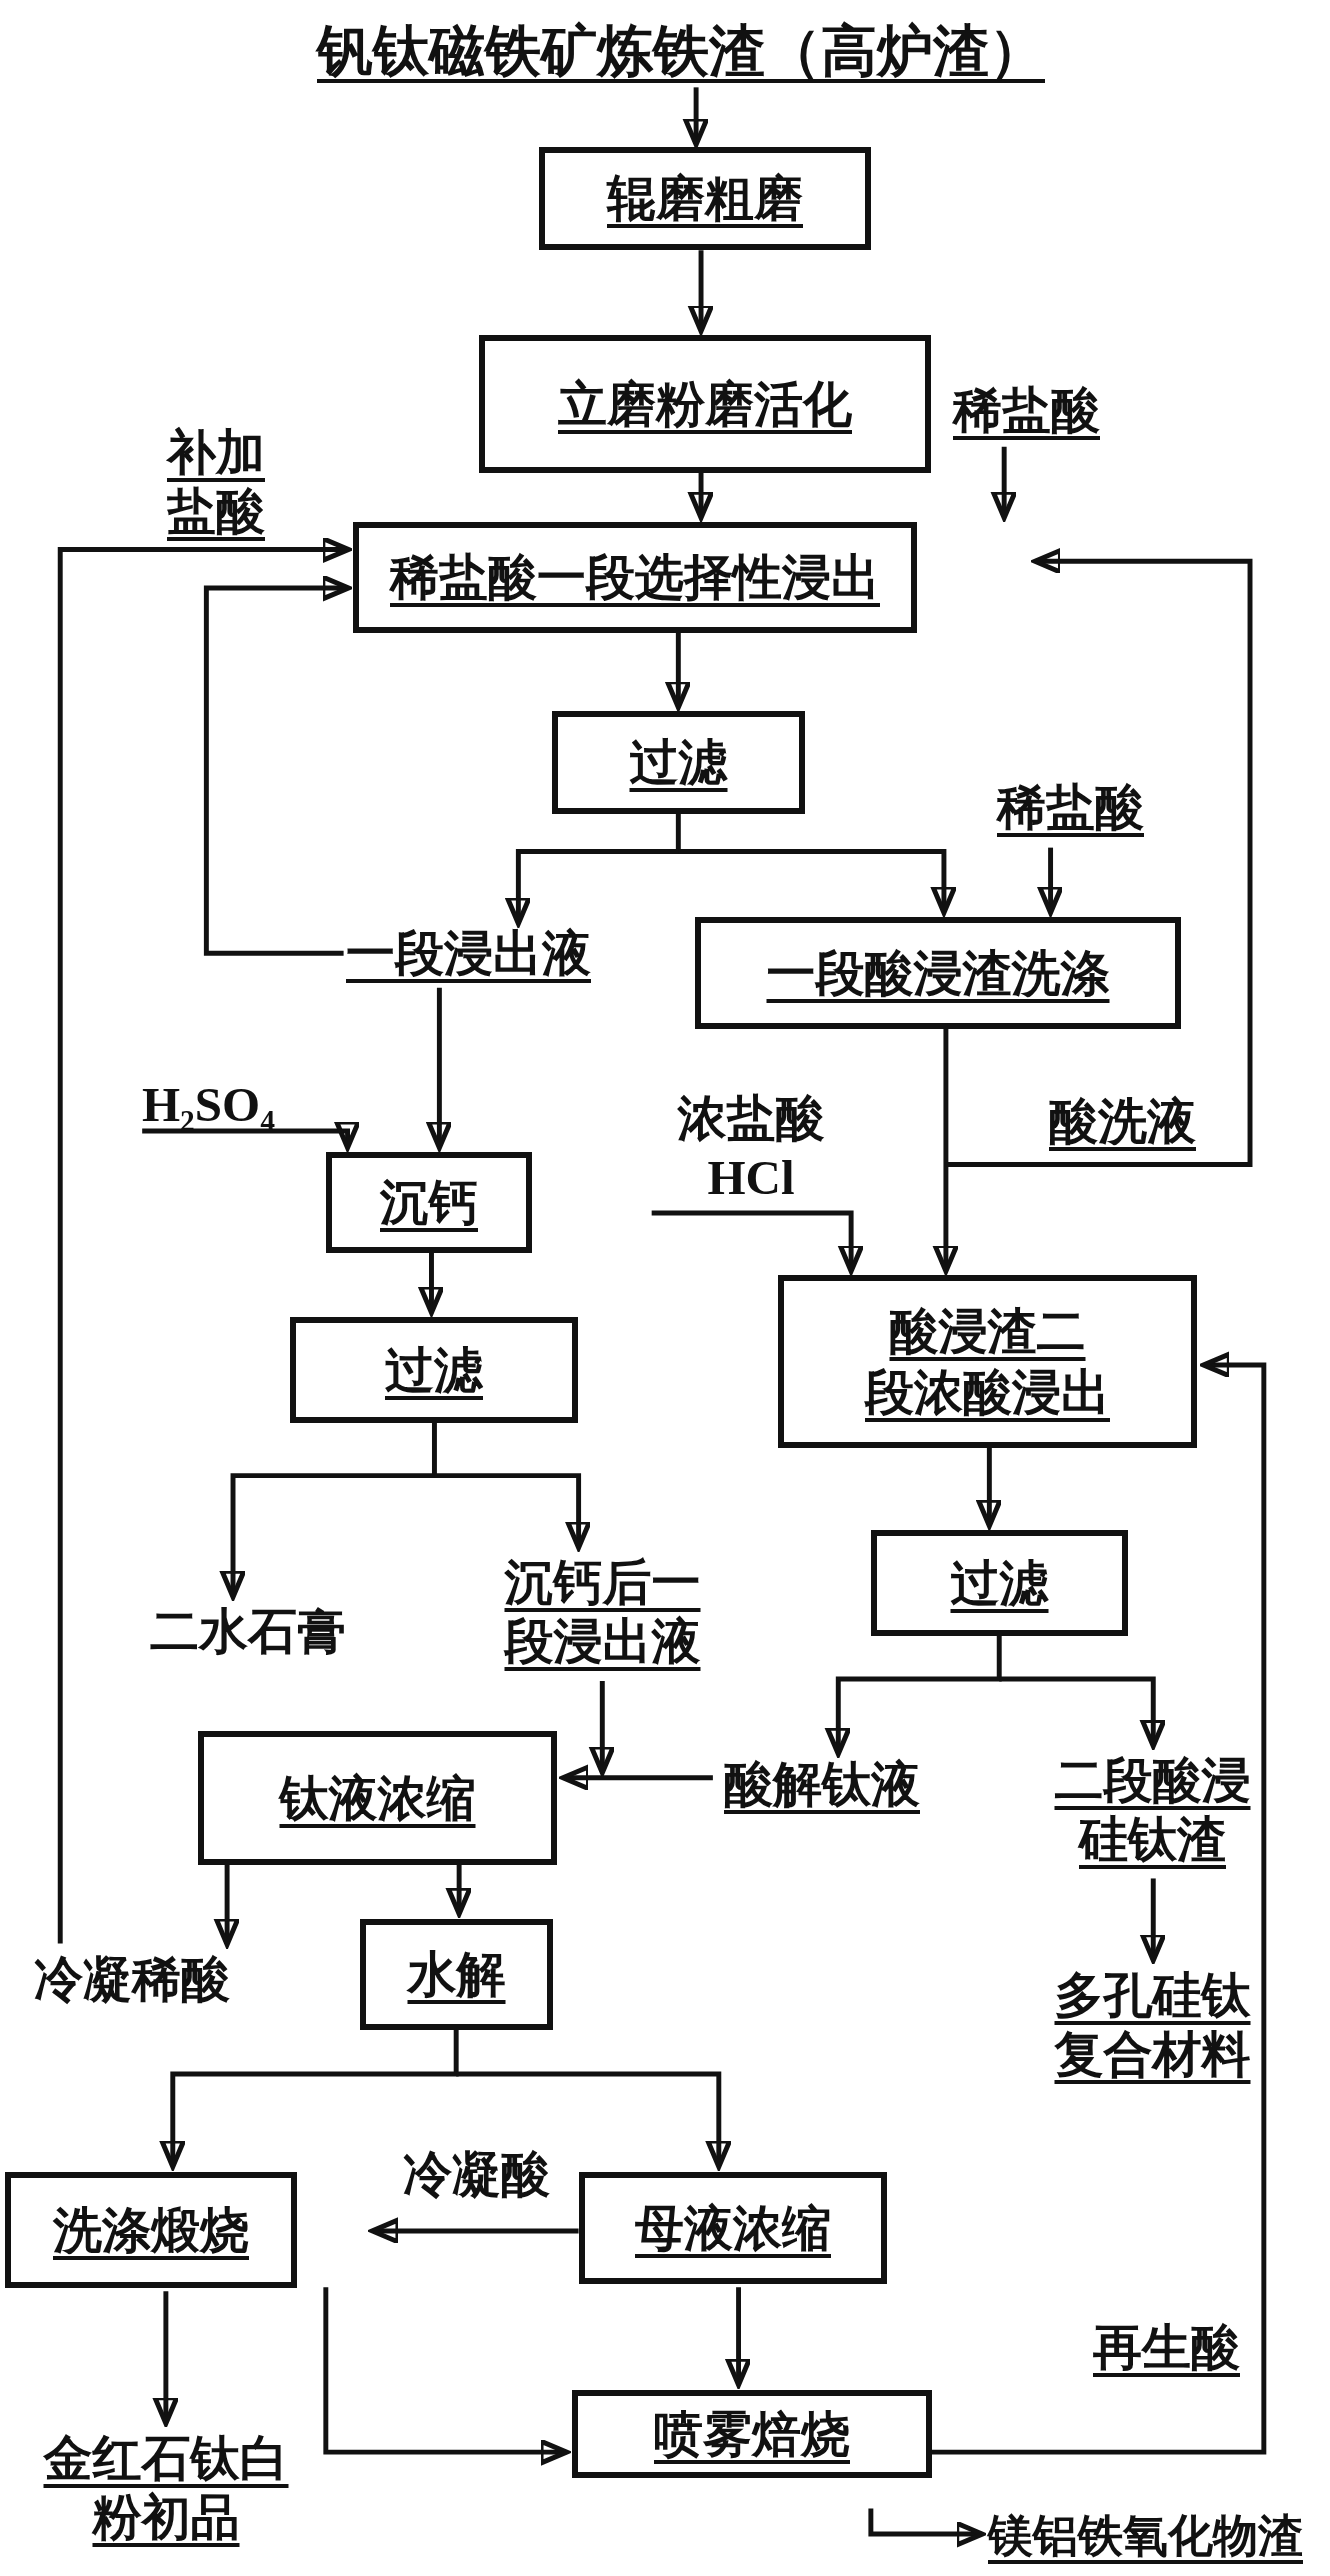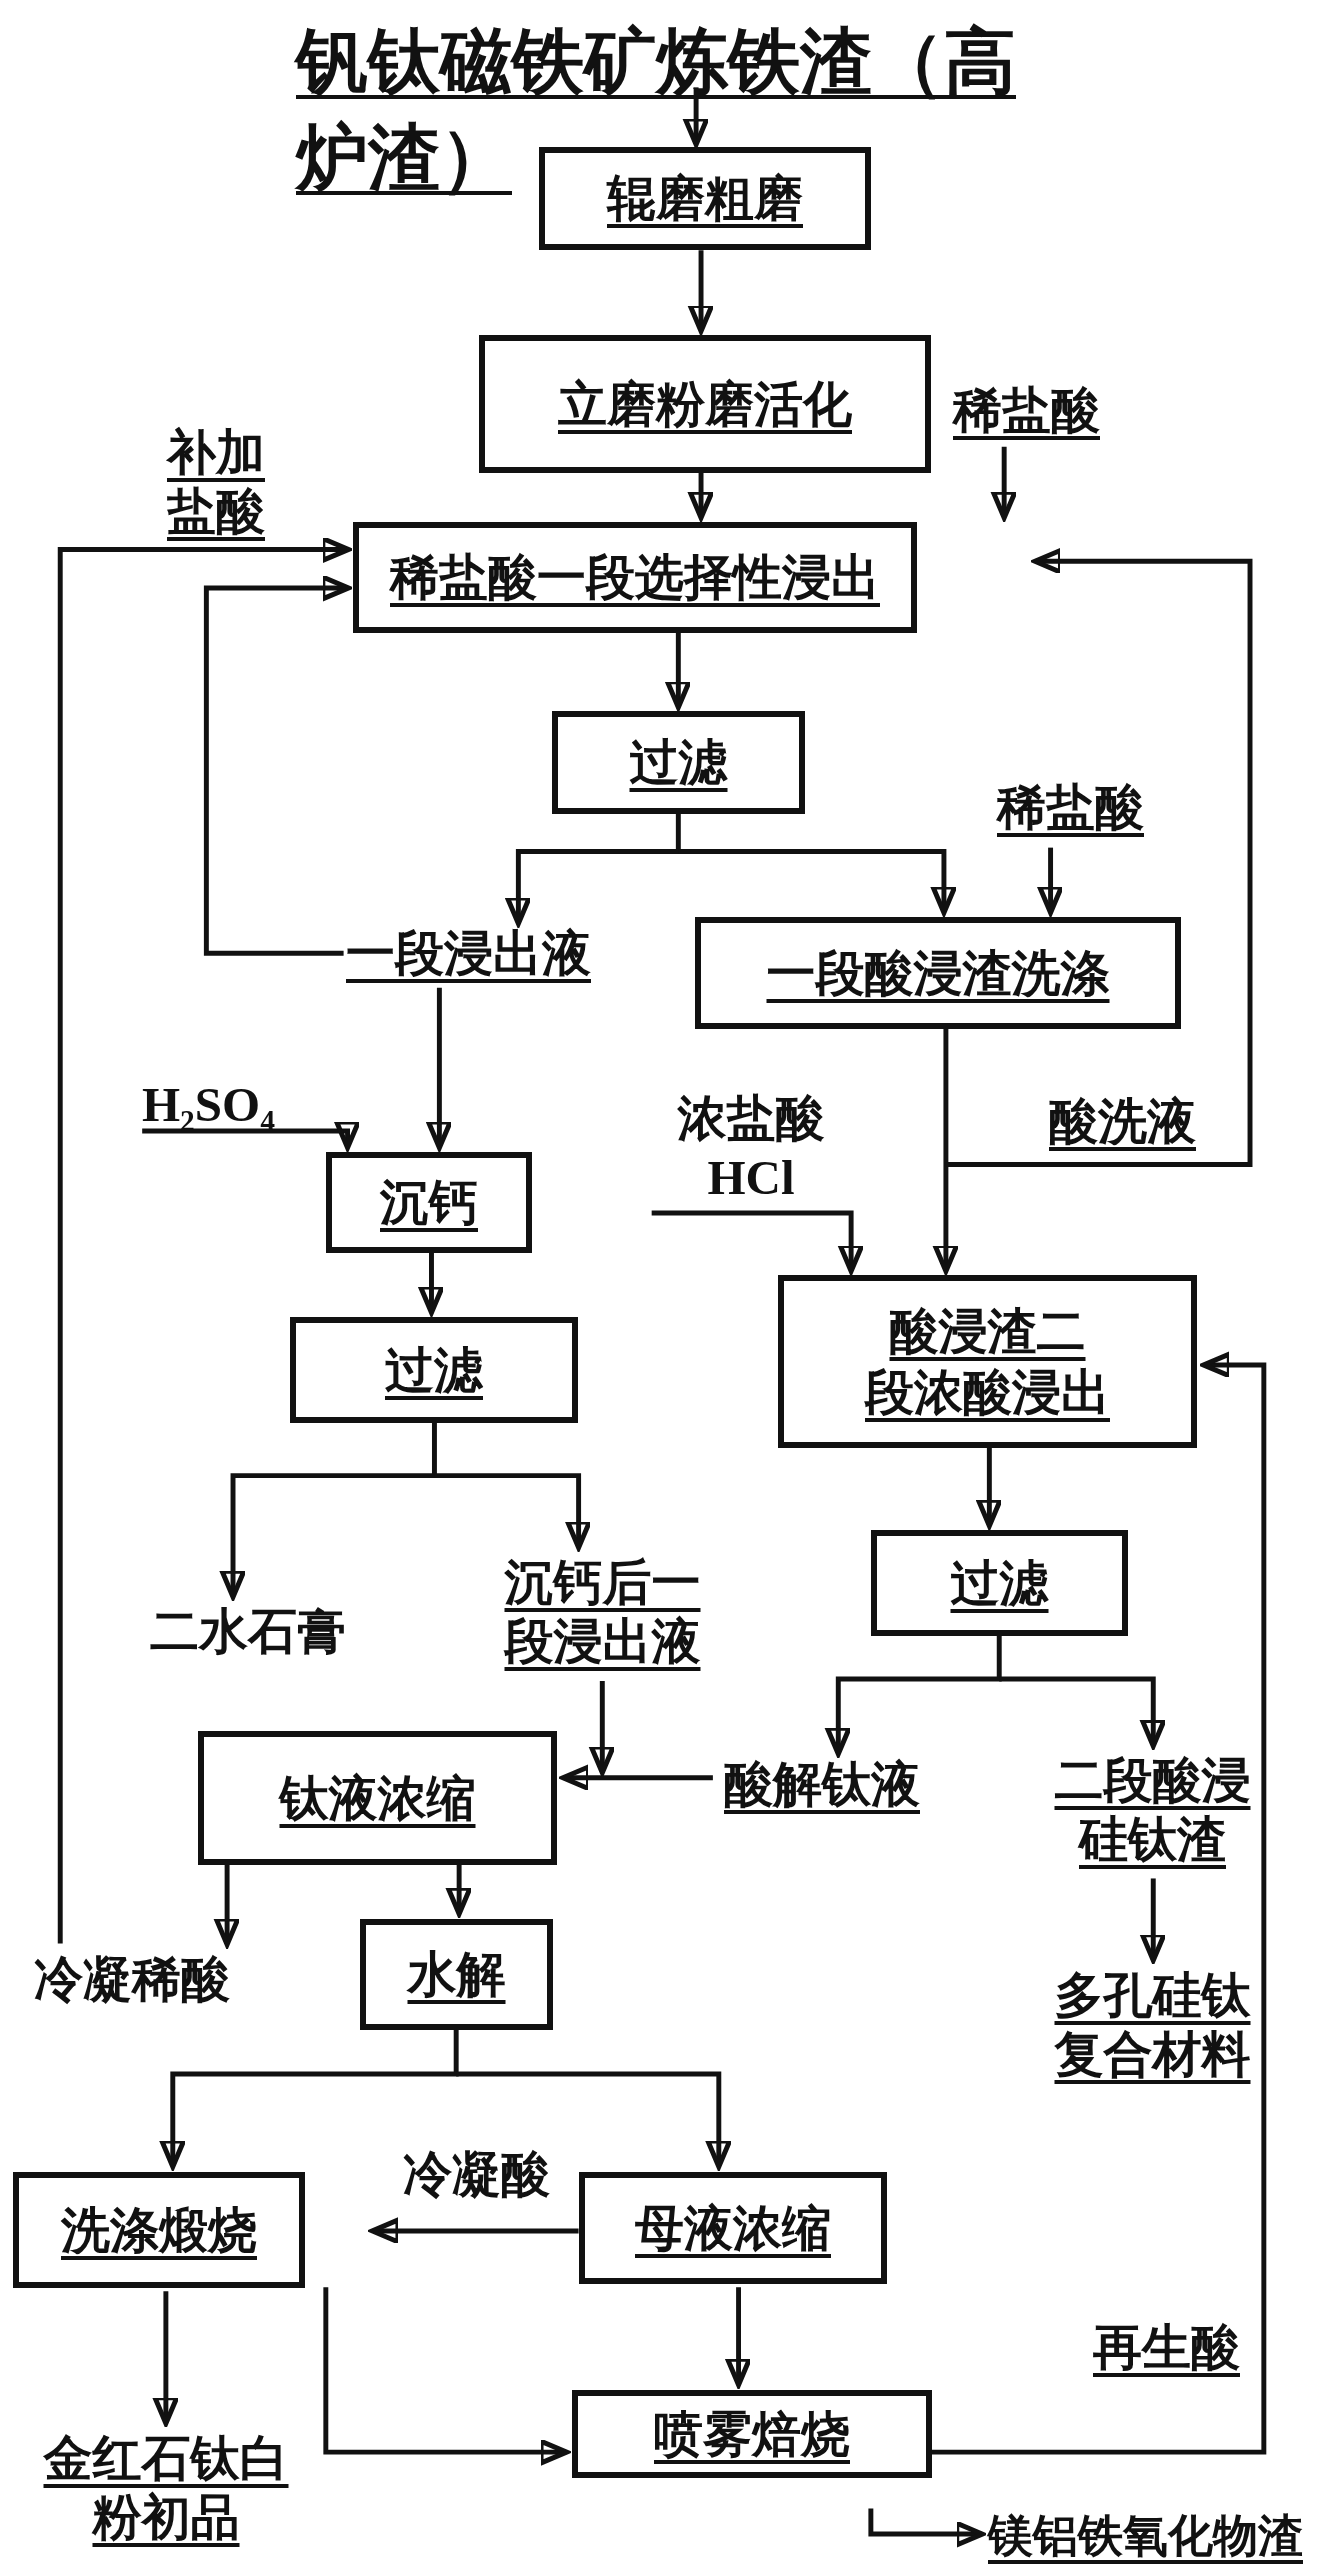--- a/index.html
+++ b/index.html
@@ -15,22 +15,22 @@
     text-align:center;font-size:49px;line-height:61px;font-weight:bold;
     white-space:pre-line;box-sizing:border-box;
   }
   .label{
     position:absolute;font-size:49px;line-height:59px;font-weight:bold;
     white-space:pre-line;
   }
   .u{text-decoration:underline;text-decoration-thickness:4px;text-underline-offset:9px;}
   .ctr{text-align:center;}
   .title{
-    position:absolute;left:296px;top:14px;width:770px;
-    font-size:72px;font-weight:bold;font-family:Liberation Mono, monospace;
+    position:absolute;left:296px;top:14px;width:770px;text-align:center;
+    font-size:56px;font-weight:bold;font-family:Liberation Mono, monospace;
   }
   .small{font-size:45px;}
 </style>
 </head>
 <body>
 
 <div class="canvas">
 
   <svg class="wires" width="1330" height="2576" viewBox="0 0 1347 2608">
     <defs>
@@ -81,21 +81,21 @@
   <div class="box" style="left:353px;top:522px;width:564px;height:111px"><span class="u">稀盐酸一段选择性浸出</span></div>
   <div class="box" style="left:552px;top:711px;width:253px;height:103px"><span class="u">过滤</span></div>
   <div class="box" style="left:695px;top:917px;width:486px;height:112px"><span class="u">一段酸浸渣洗涤</span></div>
   <div class="box" style="left:326px;top:1152px;width:206px;height:101px"><span class="u">沉钙</span></div>
   <div class="box" style="left:290px;top:1317px;width:288px;height:106px"><span class="u">过滤</span></div>
   <div class="box" style="left:778px;top:1275px;width:419px;height:173px"><span class="u">酸浸渣二
 段浓酸浸出</span></div>
   <div class="box" style="left:871px;top:1530px;width:257px;height:106px"><span class="u">过滤</span></div>
   <div class="box" style="left:198px;top:1731px;width:359px;height:134px"><span class="u">钛液浓缩</span></div>
   <div class="box" style="left:360px;top:1919px;width:193px;height:111px"><span class="u">水解</span></div>
-  <div class="box" style="left:13px;top:2172px;width:292px;height:116px"><span class="u">洗涤煅烧</span></div>
+  <div class="box" style="left:5px;top:2172px;width:292px;height:116px"><span class="u">洗涤煅烧</span></div>
   <div class="box" style="left:579px;top:2172px;width:308px;height:112px"><span class="u">母液浓缩</span></div>
   <div class="box" style="left:572px;top:2390px;width:360px;height:88px"><span class="u">喷雾焙烧</span></div>
 
   <div class="label u" style="left:953px;top:381px">稀盐酸</div>
   <div class="label u ctr" style="left:142px;top:423px;width:148px">补加
 盐酸</div>
   <div class="label u" style="left:997px;top:778px">稀盐酸</div>
   <div class="label u" style="left:346px;top:924px">一段浸出液</div>
   <div class="label u" style="left:1049px;top:1092px">酸洗液</div>
   <div class="label" style="left:142px;top:1075px">H₂SO₄</div>

